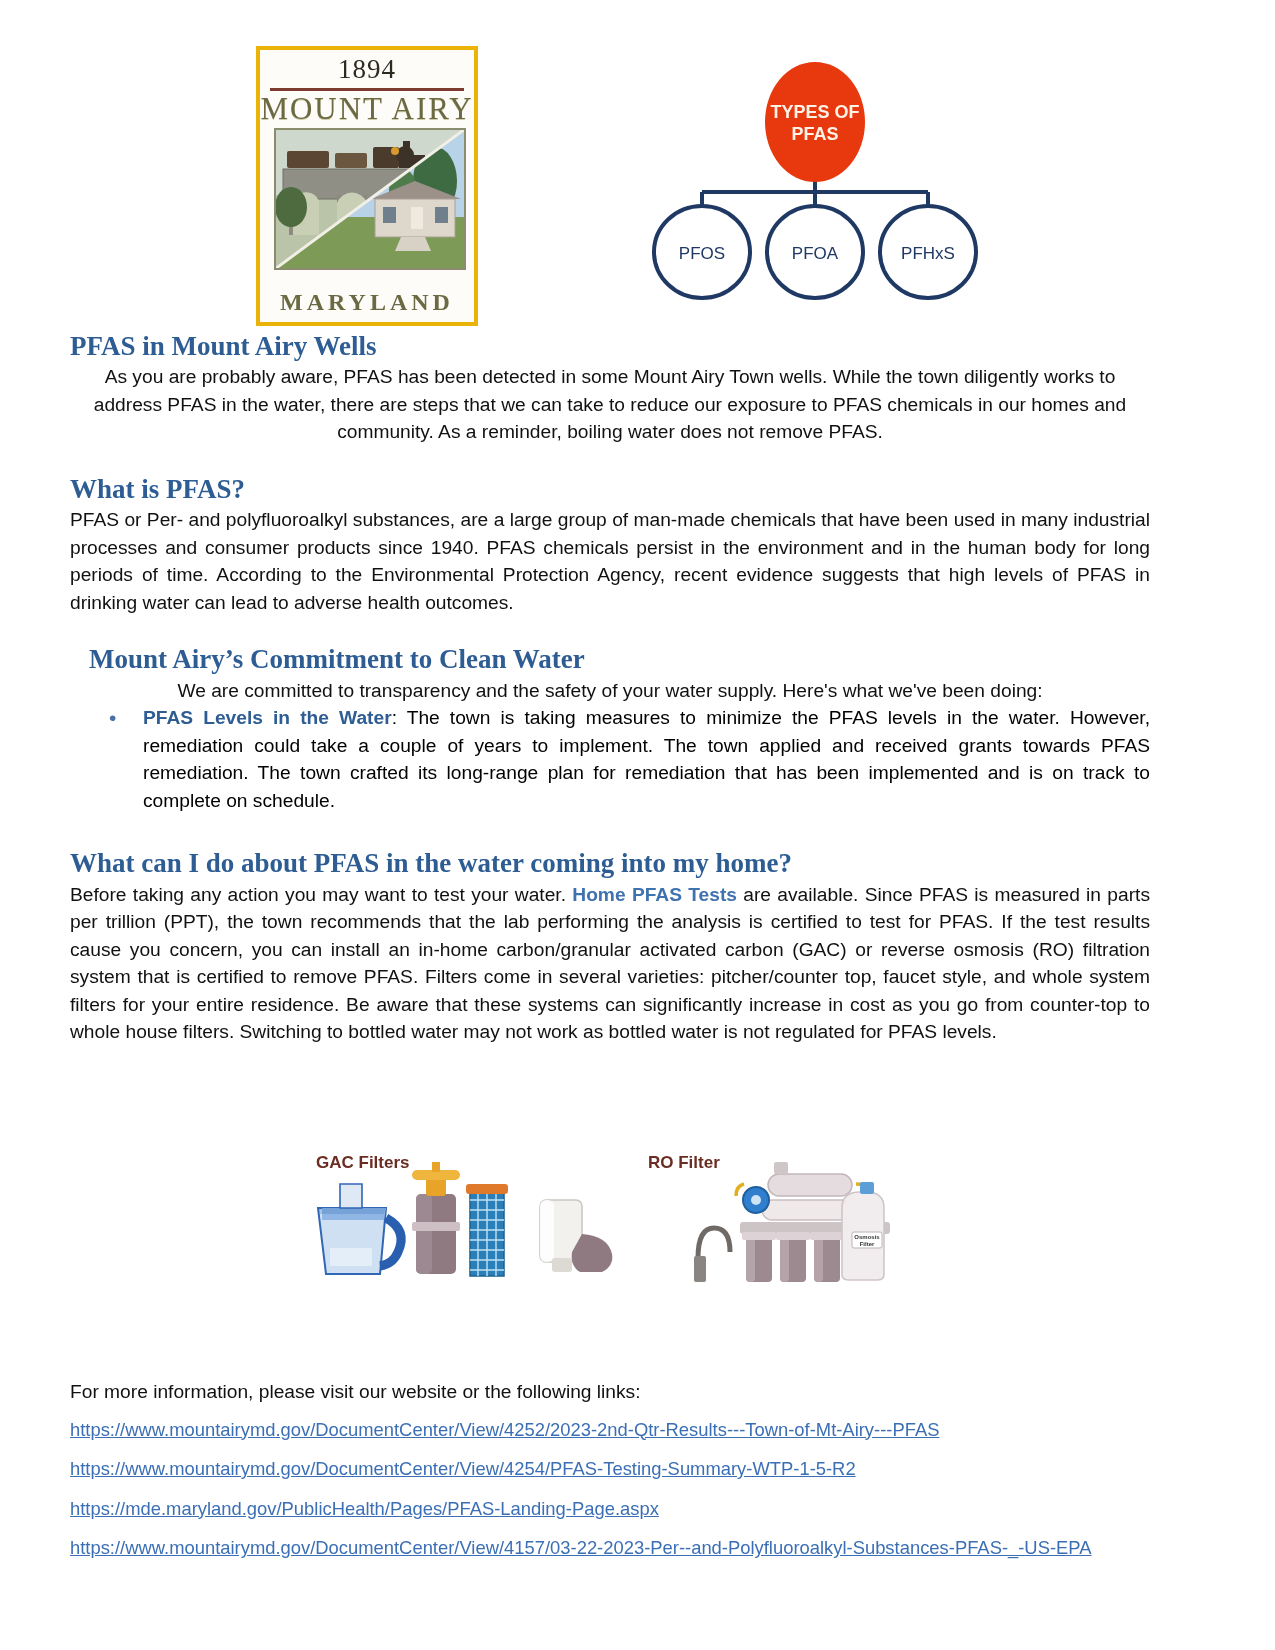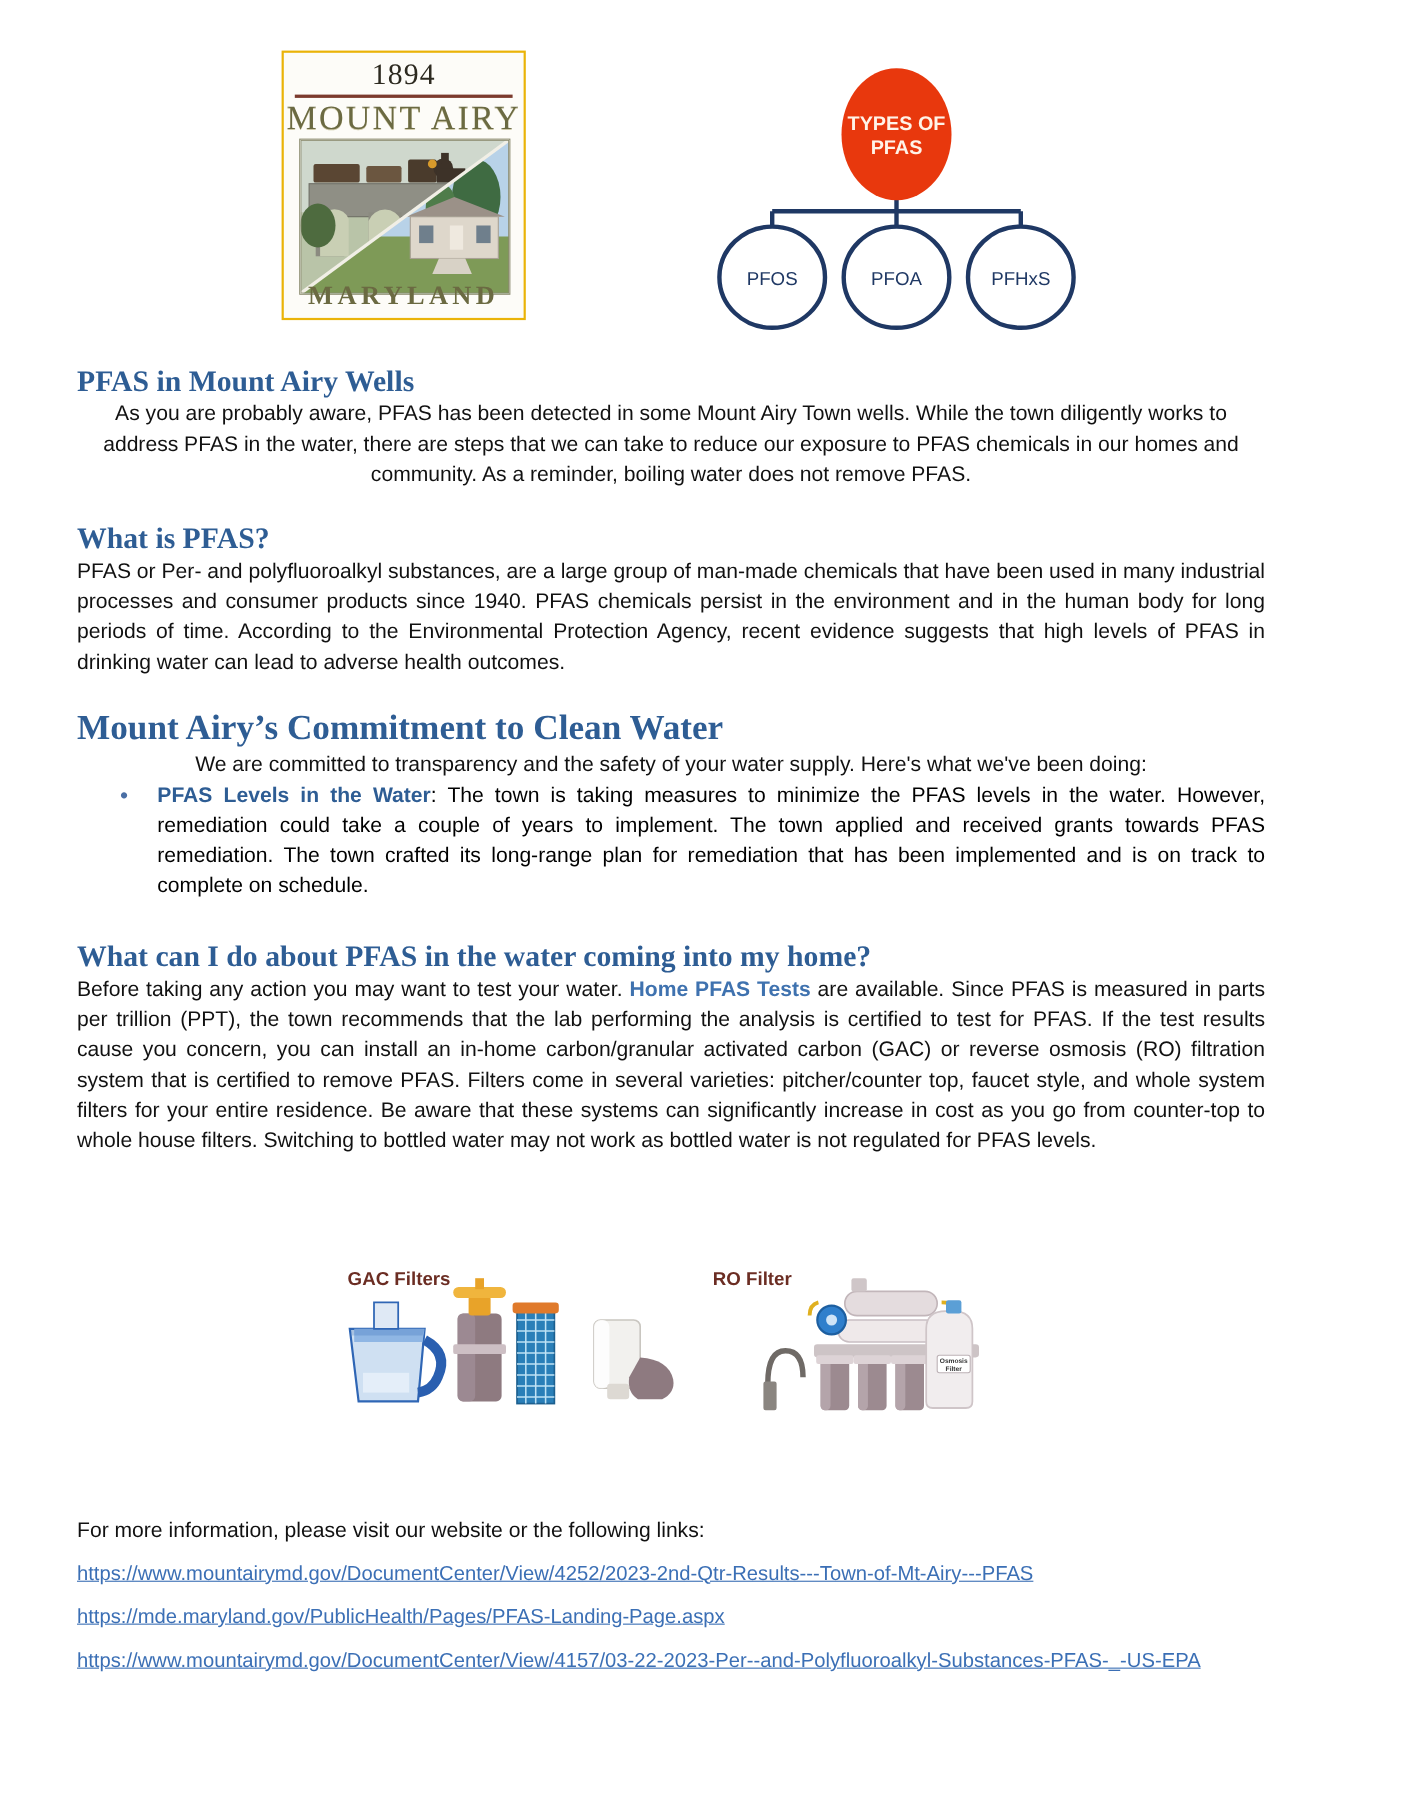--- a/index.html
+++ b/index.html
@@ -25,23 +25,23 @@
   
   .header-zone {
     position: absolute;
     left: 0; top: 0;
     width: 1275px; height: 325px;
   }
 
   .logo-box {
     position: absolute;
     left: 256px; top: 46px;
-    width: 222px; height: 245px;
+    width: 222px; height: 280px;
     background: #fdfcf8;
-    border: 2px solid #eab308;
+    border: 4px solid #eab308;
     box-sizing: border-box;
     overflow: hidden;
   }
   .logo-year {
     position: absolute;
     top: 4px; left: 0; right: 0;
     text-align: center;
     font-family: "Liberation Serif", serif;
     font-size: 27px;
     letter-spacing: 1px;
@@ -99,21 +99,21 @@
   }
   h2.sec {
     font-family: "Liberation Serif", serif;
     color: #2e5d94;
     font-weight: bold;
     margin: 0 0 2px 0;
     line-height: 1.12;
   }
   h2.s1 { font-size: 27px; }
   h2.s2 { font-size: 27px; }
-  h2.s3 { font-size: 32px; }
+  h2.s3 { font-size: 27px; margin-left: 19px; }
   h2.s4 { font-size: 27px; }
 
   p.body {
     margin: 0;
     font-size: 19.2px;
     line-height: 1.435;
     color: #111;
     text-align: center;
   }
   p.just { text-align: justify; text-align-last: left; }
@@ -397,17 +397,18 @@
         <rect x="552" y="84" width="30" height="16" rx="2" fill="#ffffff" stroke="#bdb2b6" stroke-width="1"></rect>
         <text x="567" y="91" text-anchor="middle" font-family="Liberation Sans, sans-serif" font-size="6" font-weight="bold" fill="#333">Osmosis</text>
         <text x="567" y="98" text-anchor="middle" font-family="Liberation Sans, sans-serif" font-size="6" font-weight="bold" fill="#333">Filter</text>
       </g>
     </svg>
   </div>
 
   <div class="links">
     <p class="intro">For more information, please visit our website or the following links:</p>
     <a href="#">https://www.mountairymd.gov/DocumentCenter/View/4252/2023-2nd-Qtr-Results---Town-of-Mt-Airy---PFAS</a>
+    <a href="#">https://www.mountairymd.gov/DocumentCenter/View/4254/PFAS-Testing-Summary-WTP-1-5-R2</a>
     <a href="#">https://mde.maryland.gov/PublicHealth/Pages/PFAS-Landing-Page.aspx</a>
     <a href="#">https://www.mountairymd.gov/DocumentCenter/View/4157/03-22-2023-Per--and-Polyfluoroalkyl-Substances-PFAS-_-US-EPA</a>
   </div>
 
 </div>
 
 </body></html>

